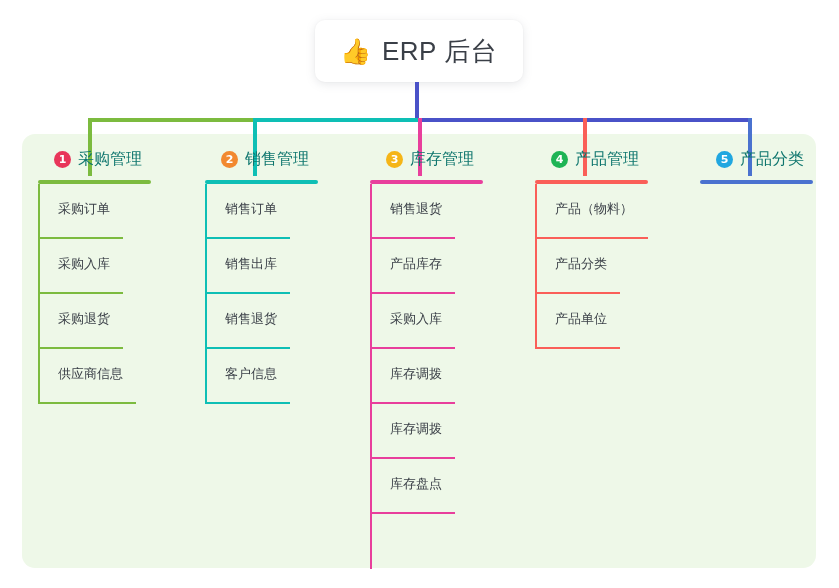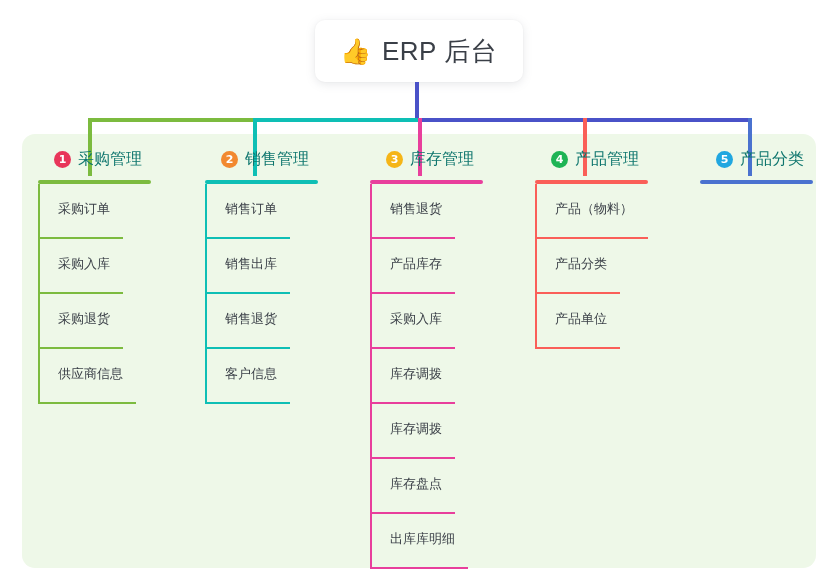--- a/index.html
+++ b/index.html
@@ -157,24 +157,20 @@
             <div class="leaf-rule" style="width: 85px; background: rgb(232, 63, 156);"></div>
           </div>
           <div class="leaf">
             <span class="leaf-text">库存调拨</span>
             <div class="leaf-rule" style="width: 85px; background: rgb(232, 63, 156);"></div>
           </div>
           <div class="leaf">
             <span class="leaf-text">库存盘点</span>
             <div class="leaf-rule" style="width: 85px; background: rgb(232, 63, 156);"></div>
           </div>
-          <div class="leaf">
-            <span class="leaf-text">出库库明细</span>
-            <div class="leaf-rule" style="width: 98px; background: rgb(232, 63, 156);"></div>
-          </div>
         </div>
       </div>
       <div class="col" style="left: 535px;">
         <div class="col-head">
           <span class="badge" style="background: rgb(30, 180, 85);">4</span>
           <span class="head-label">产品管理</span>
         </div>
         <div class="head-rule" style="width: 113px; background: rgb(250, 95, 88);"></div>
         <div class="kids">
           <div class="spine" style="background: rgb(250, 95, 88); height: 165px;"></div>

